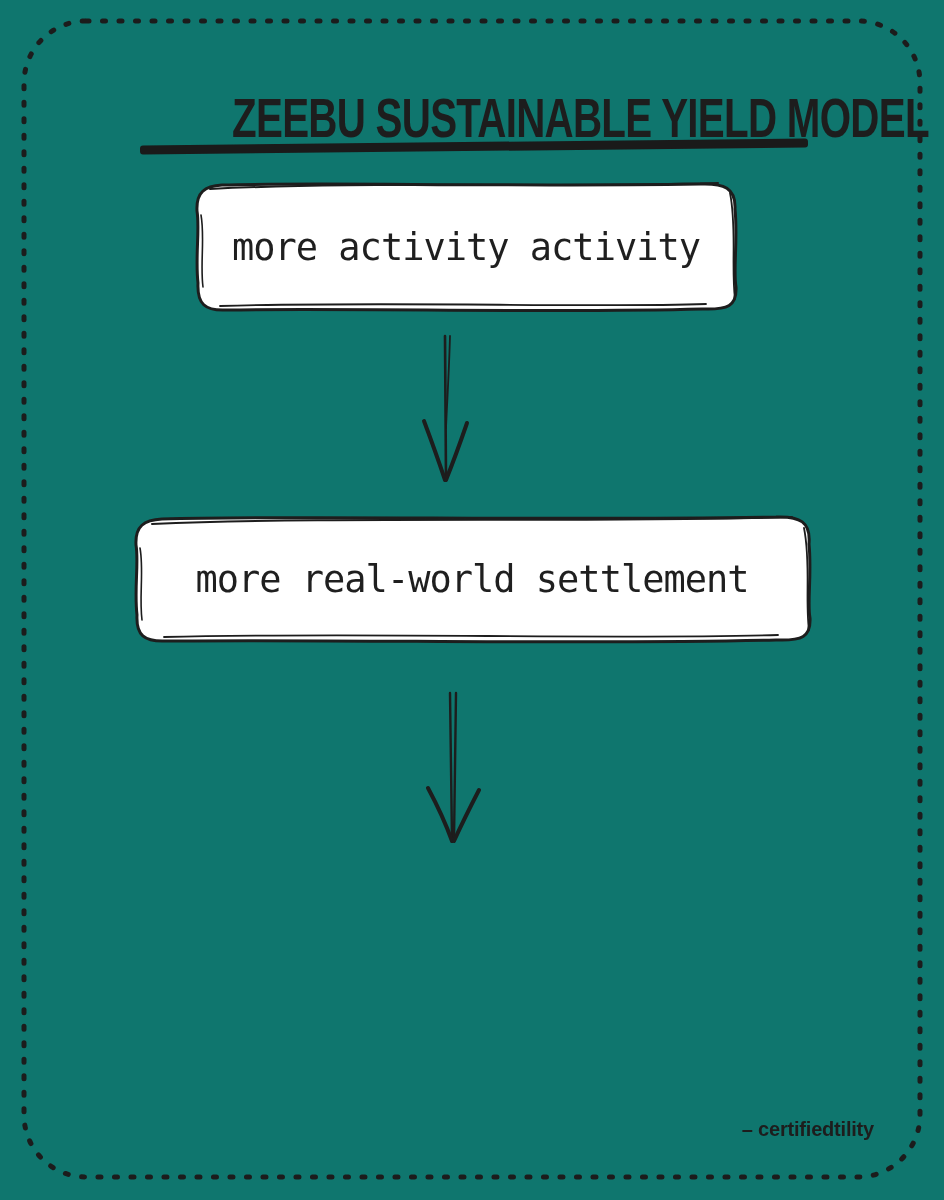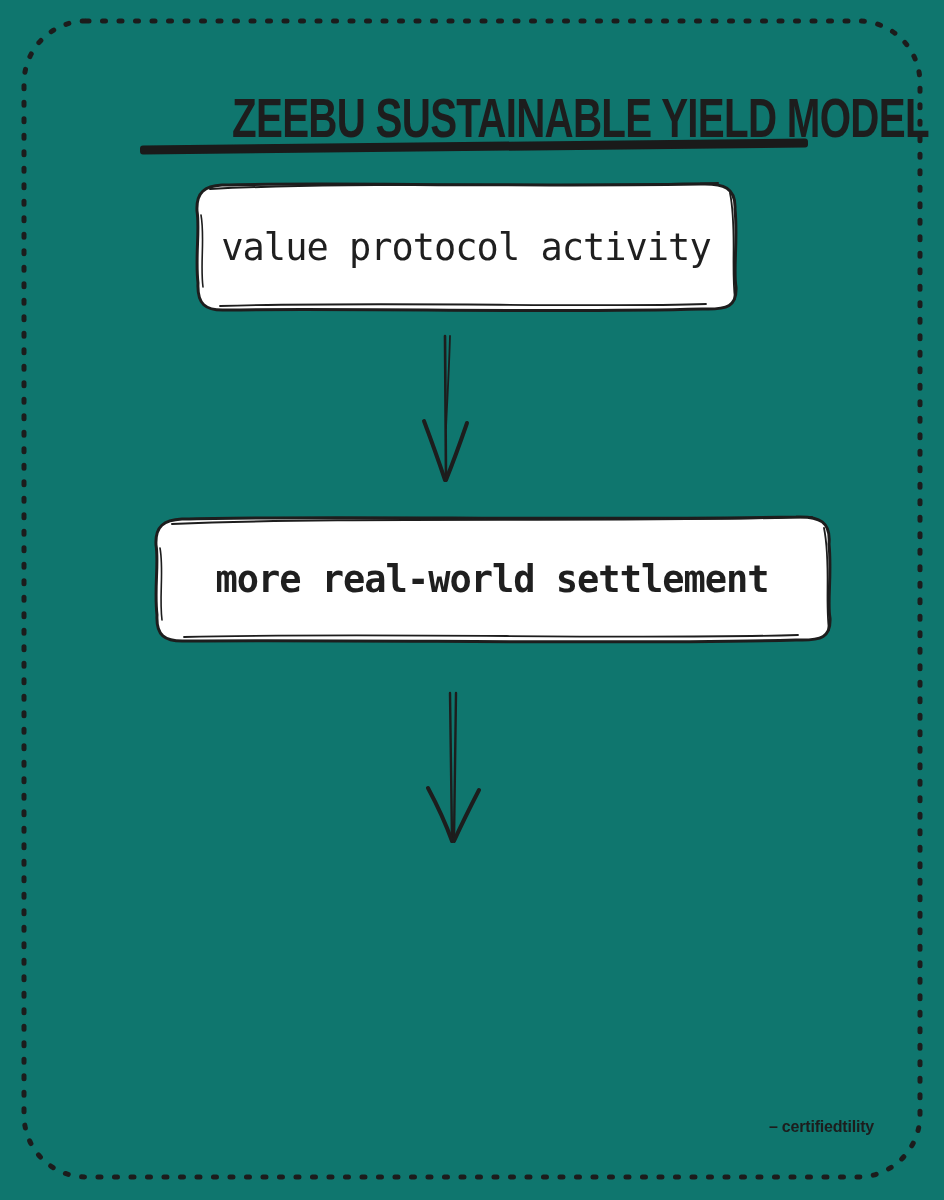--- a/index.html
+++ b/index.html
@@ -62,32 +62,32 @@
   }
   .flow-box .box-label {
     position: relative;
     font-family: "DejaVu Sans Mono", monospace;
     font-size: 37px;
     color: #1f1f1f;
     white-space: nowrap;
     letter-spacing: -1px;
   }
   .box-1 { left: 190px; top: 179px; width: 552px; height: 137px; }
-  .box-2 { left: 148px; top: 512px; width: 688px; height: 135px; font-weight: bold; }
+  .box-2 { left: 128px; top: 512px; width: 688px; height: 135px; }
   .box-3 { left:  94px; top: 867px; width: 788px; height: 173px; }
 
   .arrow { position: absolute; }
   .arrow-1 { left: 416px; top: 333px; width: 60px; height: 150px; }
   .arrow-2 { left: 421px; top: 691px; width: 64px; height: 152px; }
 
   .signature {
     position: absolute;
     top: 1118px;
     right: 70px;
-    font-size: 16px;
+    font-size: 20px;
     font-weight: 800;
     color: #1d1d1d;
     letter-spacing: -0.2px;
   }
 </style>
 </head>
 <body>
 
 <div class="canvas">
 
@@ -101,21 +101,21 @@
   </div>
 
   <div class="flow-box box-1">
     <svg class="sketch" viewBox="0 0 552 137" preserveAspectRatio="none" xmlns="http://www.w3.org/2000/svg">
       <path d="M 32 6 C 140 3, 300 8, 510 5 C 534 4, 546 9, 545 30 C 548 60, 543 92, 546 108 C 547 127, 538 131, 512 130 C 370 134, 170 129, 36 131 C 15 132, 7 125, 8 104 C 5 78, 10 50, 7 32 C 6 13, 15 7, 32 6 Z" fill="#ffffff" stroke="#1d1d1d" stroke-width="3" stroke-linecap="round"></path>
       <path d="M 20 10 C 180 2, 360 9, 528 4" fill="none" stroke="#1d1d1d" stroke-width="2" stroke-linecap="round"></path>
       <path d="M 540 14 C 547 48, 541 88, 545 120" fill="none" stroke="#1d1d1d" stroke-width="1.8" stroke-linecap="round"></path>
       <path d="M 30 127 C 200 122, 400 129, 516 125" fill="none" stroke="#1d1d1d" stroke-width="1.8" stroke-linecap="round"></path>
       <path d="M 13 108 C 10 86, 15 58, 11 36" fill="none" stroke="#1d1d1d" stroke-width="1.6" stroke-linecap="round"></path>
     </svg>
-    <span class="box-label">value protocol activity</span>
+    <span class="box-label">more activity activity</span>
   </div>
 
   <svg class="arrow arrow-1" viewBox="0 0 60 150" xmlns="http://www.w3.org/2000/svg">
     <path d="M 29 3 L 30 147" fill="none" stroke="#1d1d1d" stroke-width="2.6" stroke-linecap="round"></path>
     <path d="M 34 3 C 33 40, 31 70, 30 95" fill="none" stroke="#1d1d1d" stroke-width="1.8" stroke-linecap="round"></path>
     <path d="M 8 88 Q 20 120 29 147" fill="none" stroke="#1d1d1d" stroke-width="4" stroke-linecap="round"></path>
     <path d="M 51 90 Q 40 122 30 147" fill="none" stroke="#1d1d1d" stroke-width="4" stroke-linecap="round"></path>
   </svg>
 
   <div class="flow-box box-2">

